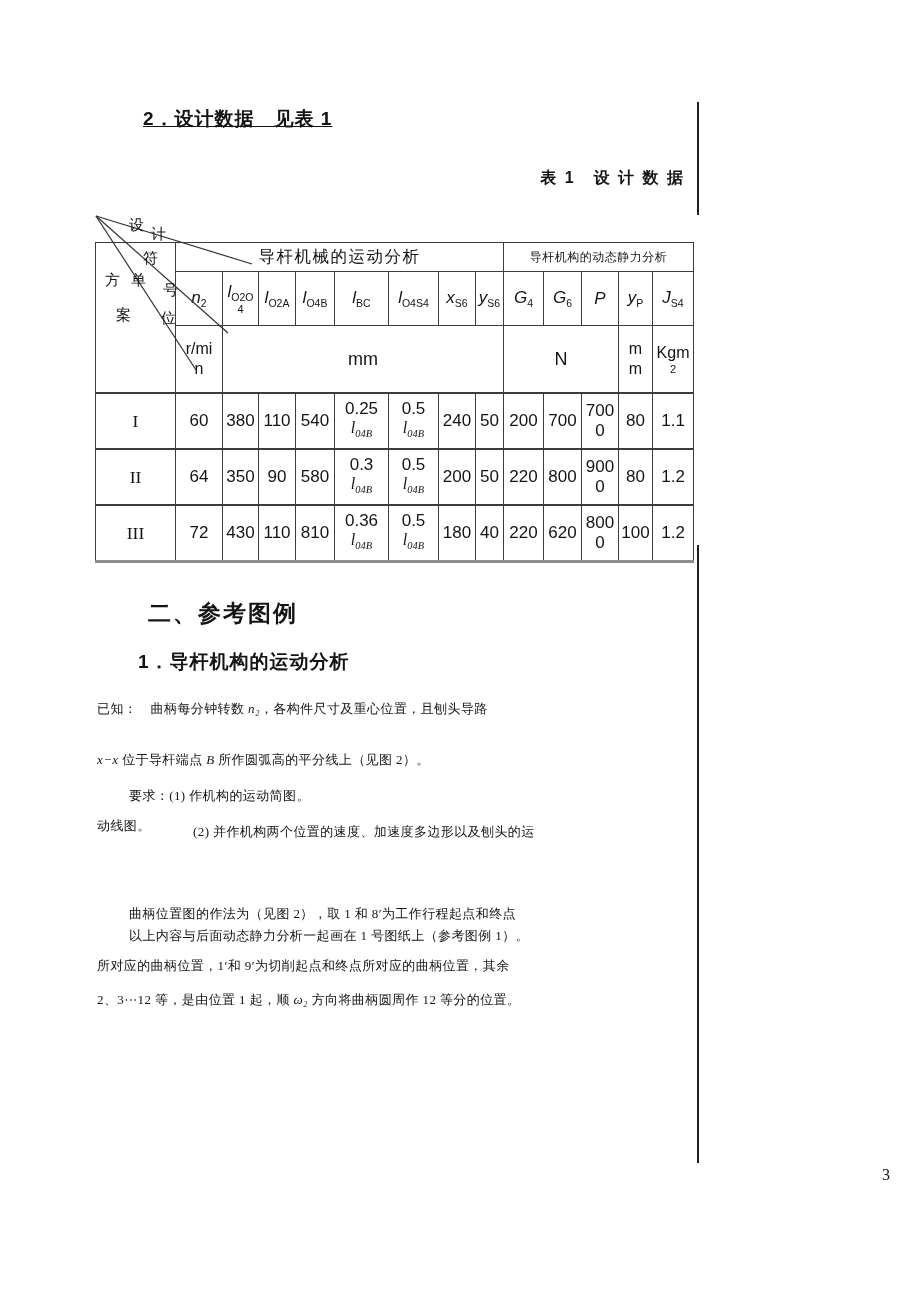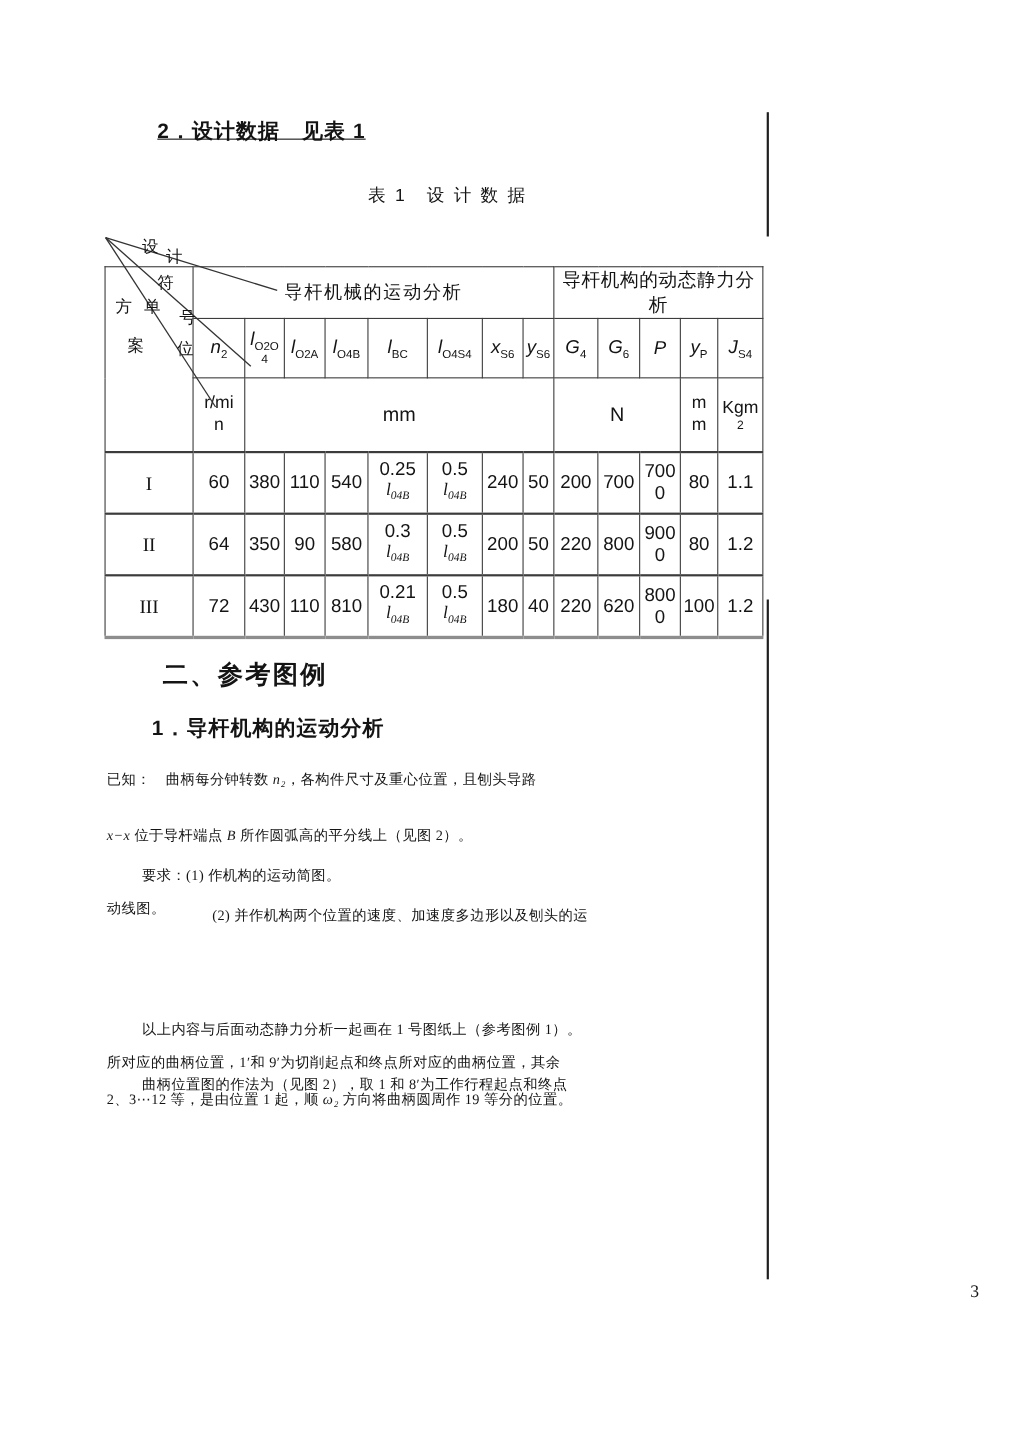--- a/index.html
+++ b/index.html
@@ -3,39 +3,39 @@
 <meta charset="utf-8">
 <style>
   html,body{margin:0;padding:0;}
   body{
     width:920px;height:1302px;position:relative;background:#ffffff;
     font-family:"Liberation Serif",serif;color:#141414;overflow:hidden;
   }
   .abs{position:absolute;}
   
   .h-num{left:143px;top:106px;font-family:"Liberation Sans",sans-serif;font-weight:bold;font-size:19px;letter-spacing:1px;white-space:nowrap;text-decoration:underline;}
-  .caption{left:108px;top:168px;width:598px;text-align:center;font-family:"Liberation Sans",sans-serif;font-size:16px;letter-spacing:2px;white-space:nowrap;}
+  .caption{left:87px;top:168px;width:598px;text-align:right;font-family:"Liberation Sans",sans-serif;font-size:16px;letter-spacing:2px;white-space:nowrap;font-weight:bold;}
   .sec-head{left:148px;top:598px;font-family:"Liberation Sans",sans-serif;font-weight:bold;font-size:23px;letter-spacing:2px;white-space:nowrap;}
   .sub-head{left:138px;top:649px;font-family:"Liberation Sans",sans-serif;font-weight:bold;font-size:19px;letter-spacing:1px;white-space:nowrap;}
   
   .p{left:97px;width:600px;font-size:13px;line-height:23px;letter-spacing:0.4px;white-space:nowrap;}
   .p .math{font-style:italic;font-family:"Liberation Serif",serif;}
   .ind2{padding-left:32px;}
   .ind6{padding-left:96px;}
   
   .table-wrap{left:95px;top:215px;width:598px;}
   table{border-collapse:collapse;table-layout:fixed;width:598px;margin-top:27px;}
   td{border:1px solid #3c3c3c;text-align:center;vertical-align:middle;padding:0;}
   tr.trow td{height:28px;}
   tr.srow td{height:53px;}
   tr.urow td{height:66px;}
   tr.drow td{height:54px;border-top:2px solid #3c3c3c;}
   tr.drow.last td{border-bottom:3px solid #8d8d8d;}
   td.zh{font-family:"Liberation Serif",serif;font-size:16.5px;letter-spacing:1.5px;}
-  td.zh2{font-family:Liberation Sans, sans-serif;font-size:17px;letter-spacing:0.5px;}
+  td.zh2{font-family:Liberation Sans, sans-serif;font-size:12px;letter-spacing:0.5px;}
   td.sym{font-family:"Liberation Sans",sans-serif;font-size:17px;}
   td.sym i{font-style:italic;}
   td.sym sub{font-size:10.5px;font-style:normal;vertical-align:-4px;letter-spacing:0;}
   .s2{font-family:"Liberation Sans",sans-serif;font-size:11px;line-height:13px;}
   td.unit{font-family:"Liberation Sans",sans-serif;font-size:16px;line-height:20px;}
   td.unit.big{font-size:18px;}
   td.num{font-family:"Liberation Sans",sans-serif;font-size:17px;}
   td.scheme{font-family:"Liberation Serif",serif;font-size:17.5px;}
   .lsub{font-family:"Liberation Serif",serif;font-size:16px;line-height:18px;font-style:italic;}
   .lsub sub{font-size:10.5px;vertical-align:-4px;}
@@ -171,21 +171,21 @@
       <td class="num">1.2</td>
     </tr>
 
     <tr class="drow last">
       <td class="scheme">III</td>
       <td class="num">72</td>
       <td class="num">430</td>
       <td class="num">110</td>
       <td class="num">810</td>
       <td class="num">
-            <div class="pv">0.21</div>
+            <div class="pv">0.36</div>
             <div class="lsub"><i>l</i><sub>04B</sub></div>
           </td>
       <td class="num">
             <div class="pv">0.5</div>
             <div class="lsub"><i>l</i><sub>04B</sub></div>
           </td>
       <td class="num">180</td>
       <td class="num">40</td>
       <td class="num">220</td>
       <td class="num">620</td>
@@ -218,17 +218,17 @@
 
 <div class="abs sec-head">二、参考图例</div>
 <div class="abs sub-head">1．导杆机构的运动分析</div>
 
 <div class="abs p" style="top:697px"><span>已知：　曲柄每分钟转数 </span><span class="math">n₂</span><span>，各构件尺寸及重心位置，且刨头导路</span></div>
 <div class="abs p" style="top:748px"><span class="math">x−x</span><span> 位于导杆端点 </span><span class="math">B</span><span> 所作圆弧高的平分线上（见图 2）。</span></div>
 <div class="abs p ind2" style="top:784px">要求：(1) 作机构的运动简图。</div>
 <div class="abs p ind6" style="top:820px">(2) 并作机构两个位置的速度、加速度多边形以及刨头的运</div>
 <div class="abs p" style="top:814px">动线图。</div>
 <div class="abs p ind2" style="top:924px">以上内容与后面动态静力分析一起画在 1 号图纸上（参考图例 1）。</div>
-<div class="abs p ind2" style="top:974px">曲柄位置图的作法为（见图 2），取 1 和 8′为工作行程起点和终点</div>
+<div class="abs p ind2" style="top:902px">曲柄位置图的作法为（见图 2），取 1 和 8′为工作行程起点和终点</div>
 <div class="abs p" style="top:954px">所对应的曲柄位置，1′和 9′为切削起点和终点所对应的曲柄位置，其余</div>
-<div class="abs p" style="top:988px"><span>2、3⋯12 等，是由位置 1 起，顺 </span><span class="math">ω₂</span><span> 方向将曲柄圆周作 19 等分的位置。</span></div>
+<div class="abs p" style="top:988px"><span>2、3⋯12 等，是由位置 1 起，顺 </span><span class="math">ω₂</span><span> 方向将曲柄圆周作 12 等分的位置。</span></div>
 
 <div class="abs pageno">3</div>
 
 </body></html>

